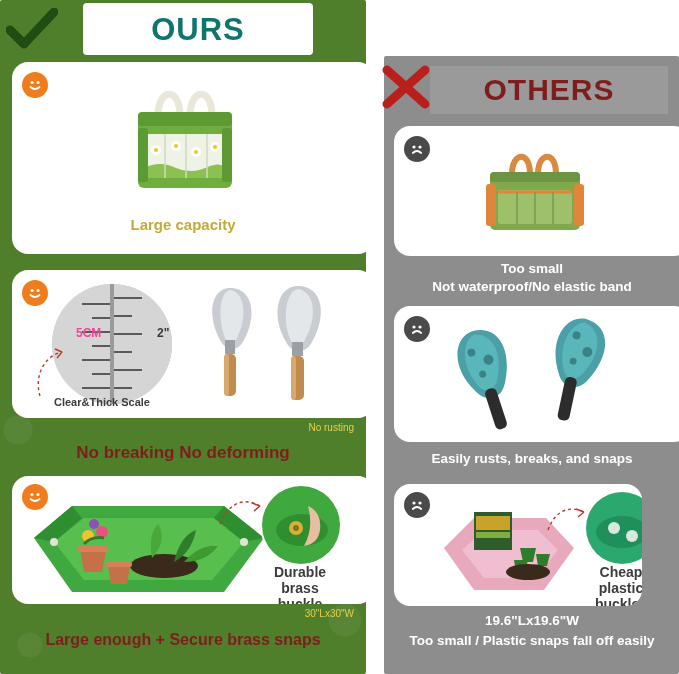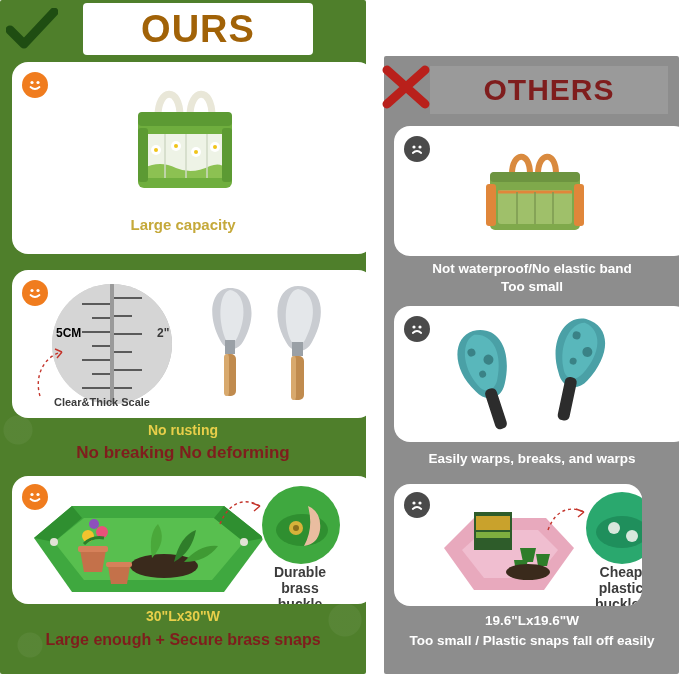--- a/index.html
+++ b/index.html
@@ -25,21 +25,21 @@
       radial-gradient(circle at 345px 620px, rgba(255,255,255,.05) 0 16px, transparent 17px),
       radial-gradient(circle at 30px 645px, rgba(255,255,255,.05) 0 12px, transparent 13px);
     pointer-events:none;
   }
   .ours-title{
     position:absolute;left:83px;top:3px;width:230px;height:52px;
     background:#ffffff;border-radius:4px;
     display:flex;align-items:center;justify-content:center;
   }
   .ours-title span{
-    color:#a16207;font-size:38px;font-weight:bold;letter-spacing:1px;line-height:1;
+    color:#0f766e;font-size:31px;font-weight:bold;letter-spacing:1px;line-height:1;
   }
   .check-mark{
     position:absolute;left:6px;top:8px;width:52px;height:44px;
   }
 
   
   .others-panel{
     position:absolute;left:384px;top:56px;width:295px;height:618px;
     background:#8d8d8d;border-radius:2px;overflow:hidden;
   }
@@ -64,42 +64,42 @@
   .emoji-sad{background:#4a4a4a;}
   .emoji-badge svg{display:block;}
 
   .cap-green{
     color:#c5a93a;font-size:15px;font-weight:bold;text-align:center;
   }
   .white-caption{
     color:#7f1d1d;text-align:center;font-size:14px;font-weight:bold;line-height:1.25;
   }
   .yellow-caption{
-    color:#e8cf4a;text-align:center;font-size:14px;font-weight:bold;
+    color:#e8cf4a;text-align:right;font-size:10px;font-weight:normal;
   }
   .gray-caption{
     color:#ffffff;text-align:center;font-size:13.5px;font-weight:bold;line-height:1.3;
   }
 
   
   #card-bag{left:12px;top:62px;width:342px;height:192px;}
   .bag-wrap{position:absolute;left:108px;top:14px;width:130px;height:128px;}
   #cap-large-capacity{position:absolute;left:0;top:154px;width:342px;}
 
   
   #card-scale{left:12px;top:270px;width:342px;height:148px;}
   #cap-no-rust{position:absolute;left:12px;top:422px;width:342px;}
   #cap-no-break{position:absolute;left:12px;top:442px;width:342px;font-size:17px;}
 
   .ruler-circle{
     position:absolute;left:40px;top:14px;width:120px;height:120px;border-radius:50%;
     background:linear-gradient(90deg,#d8d8d8 0%, #c8c8c8 45%, #b8b8b8 100%);
   }
   .tick-label{position:absolute;color:#3a3a3a;font-size:12px;font-weight:bold;}
-  .red-txt{color:#000000;}
+  .red-txt{color:#ec4899;margin-left:20px;}
   #cap-clear-scale{
     position:absolute;left:42px;top:126px;color:#3c3c3c;font-size:11px;font-weight:bold;
   }
 
   
   #card-mat{left:12px;top:476px;width:342px;height:128px;}
   #cap-size-left{position:absolute;left:12px;top:608px;width:342px;}
   #cap-mat-left{position:absolute;left:12px;top:630px;width:342px;font-size:16px;}
   .inset-circle{
     position:absolute;border-radius:50%;overflow:hidden;border:2px solid #ffffff;
@@ -347,22 +347,22 @@
       <g stroke="#7d9a52" stroke-width="1.5">
         <line x1="45" y1="52" x2="45" y2="84"></line>
         <line x1="63" y1="52" x2="63" y2="84"></line>
         <line x1="81" y1="52" x2="81" y2="84"></line>
       </g>
       <rect x="14" y="44" width="10" height="42" rx="3" fill="#e0863a"></rect>
       <rect x="102" y="44" width="10" height="42" rx="3" fill="#e0863a"></rect>
     </svg>
   </div>
   <div id="cap-r1">
+    <div class="gray-caption">Too small</div>
     <div class="gray-caption">Not waterproof/No elastic band</div>
-    <div class="gray-caption">Too small</div>
   </div>
 
   <div class="card" id="card-r2">
     <div class="emoji-badge emoji-sad" style="left:10px;top:10px;">
       <svg width="18" height="18" viewBox="0 0 18 18">
         <circle cx="6" cy="7" r="1.6" fill="#fff"></circle>
         <circle cx="12" cy="7" r="1.6" fill="#fff"></circle>
         <path d="M4.8 13 Q9 9 13.2 13" stroke="#fff" stroke-width="1.8" fill="none" stroke-linecap="round"></path>
       </svg>
     </div>
@@ -385,21 +385,21 @@
         <g fill="#2d6d70" opacity=".7">
           <circle cx="34" cy="20" r="4"></circle>
             <circle cx="48" cy="34" r="5"></circle>
             <circle cx="36" cy="46" r="3.5"></circle>
         </g>
         <rect x="32" y="62" width="12" height="44" rx="5" fill="#2c2c2c"></rect>
       </g>
     </svg>
   </div>
   <div id="cap-r2">
-    <div class="gray-caption">Easily warps, breaks, and warps</div>
+    <div class="gray-caption">Easily rusts, breaks, and snaps</div>
   </div>
 
   <div class="card" id="card-r3">
     <div class="emoji-badge emoji-sad" style="left:10px;top:8px;">
       <svg width="18" height="18" viewBox="0 0 18 18">
         <circle cx="6" cy="7" r="1.6" fill="#fff"></circle>
         <circle cx="12" cy="7" r="1.6" fill="#fff"></circle>
         <path d="M4.8 13 Q9 9 13.2 13" stroke="#fff" stroke-width="1.8" fill="none" stroke-linecap="round"></path>
       </svg>
     </div>

